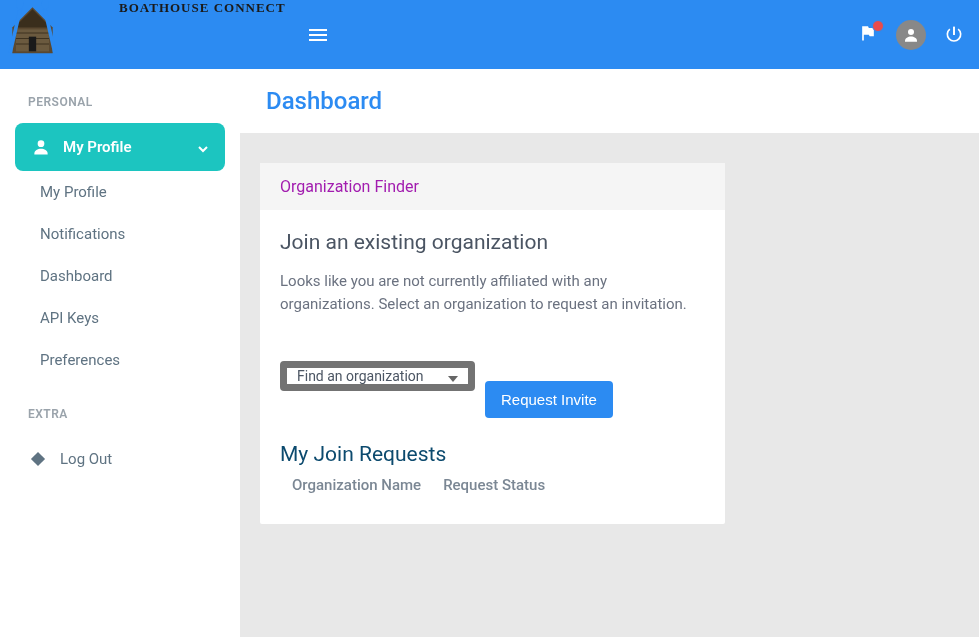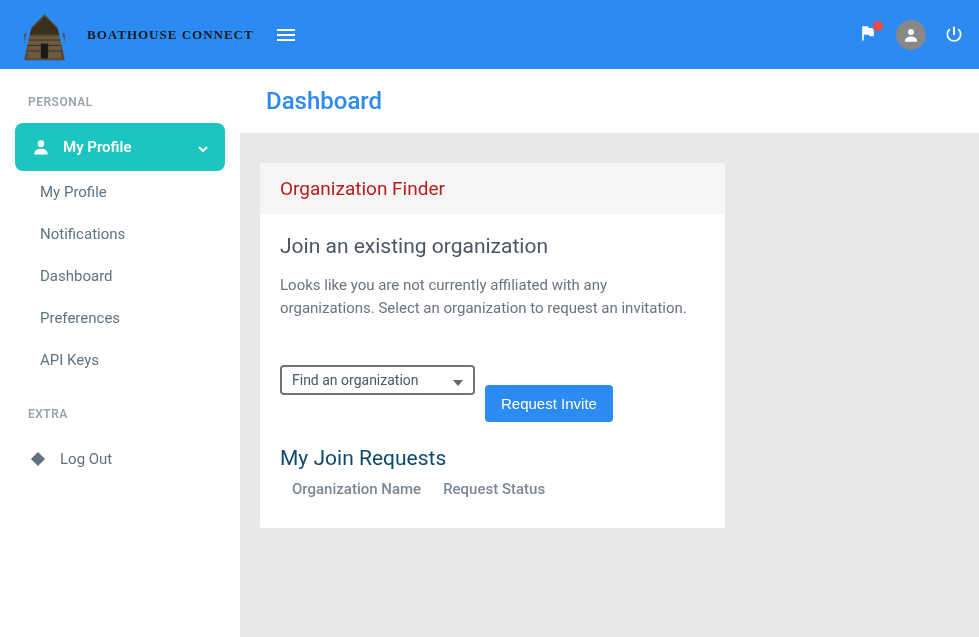--- a/index.html
+++ b/index.html
@@ -12,23 +12,23 @@
     }
     .topbar {
       height: 69px;
       background: #2c8bf2;
       display: flex;
       align-items: center;
       padding: 0 15px 0 0;
     }
     .logo-area {
       display: flex;
-      align-items: center;
       height: 100%;
-      padding-left: 17px;
+      padding-left: 5px;
+      gap: 44px;
     }
     .logo-icon {
       width: 55px;
       height: 55px;
       position: relative;
       margin-right: 15px;
     }
     .logo-icon svg { width: 100%; height: 100%; }
     .logo-text {
       font-family: Georgia, serif;
@@ -152,22 +152,22 @@
       padding: 30px 20px 20px 20px;
     }
     .card {
       background: #fff;
       width: 465px;
       border-radius: 2px;
     }
     .card-header {
       background: #f5f5f5;
       padding: 14px 20px;
-      color: #b91c1c;
-      font-size: 19px;
+      color: #a21caf;
+      font-size: 16px;
     }
     .card-body {
       padding: 20px;
     }
     .join-title {
       color: #4b5563;
       font-size: 21px;
       font-weight: 400;
       margin-bottom: 16px;
     }
@@ -179,21 +179,21 @@
     }
     .form-row {
       display: flex;
       gap: 10px;
       align-items: center;
       margin-bottom: 24px;
     }
     .org-select {
       flex: 0 0 195px;
       height: 30px;
-      border: 2px solid #737373;
+      border: 7px solid #737373;
       border-radius: 4px;
       display: flex;
       align-items: center;
       padding: 0 10px;
       font-size: 14px;
       color: #4b5563;
       cursor: pointer;
       background: #fff;
       justify-content: space-between;
     }
@@ -289,22 +289,22 @@
       <span class="chev">
         <svg viewBox="0 0 12 12">
             <polyline points="2,4 6,8 10,4" fill="none" stroke="currentColor" stroke-width="2"></polyline>
           </svg>
       </span>
     </div>
 
     <div class="sub-item">My Profile</div>
     <div class="sub-item">Notifications</div>
     <div class="sub-item">Dashboard</div>
+    <div class="sub-item">API Keys</div>
     <div class="sub-item">Preferences</div>
-    <div class="sub-item">API Keys</div>
 
     <div class="section-label">EXTRA</div>
 
 
     <div class="nav-item">
       <span class="nav-item-icon">
         <svg viewBox="0 0 24 24">
             <rect x="6" y="6" width="12" height="12" transform="rotate(45 12 12)" fill="currentColor"></rect>
           </svg>
       </span>

